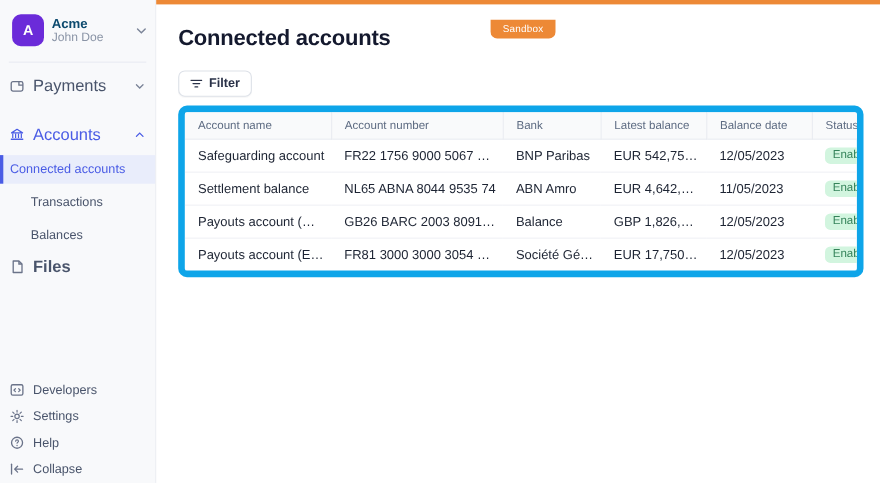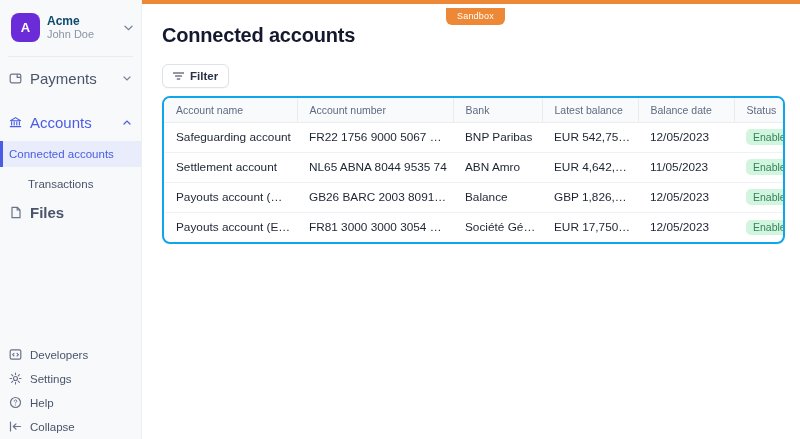--- a/index.html
+++ b/index.html
@@ -56,41 +56,41 @@
     font-size:11.5px; font-weight:500; color:#49546b; cursor:pointer;
   }
   .footer-item .ico { width:13px; height:13px; margin-right:8px; display:flex; align-items:center; justify-content:center; }
 
   
   .topbar {
     position:absolute; left:142px; top:0; right:0; height:4px;
     background:#ed8936; z-index:3;
   }
   .sandbox-tab {
-    position:absolute; left:446px; top:8px; z-index:4;
+    position:absolute; left:446px; top:18px; z-index:4;
     background:#ed8936; color:#fff;
     font-size:9px; font-weight:500; letter-spacing:.2px;
     padding:3px 11px 4px 11px; border-radius:0 0 6px 6px;
   }
 
   
   .main { flex:1; padding:24px 15px 0 20px; }
   .page-title { font-size:20px; font-weight:700; color:#14192e; letter-spacing:-.2px; }
 
   .filter-btn {
     margin-top:17px; display:inline-flex; align-items:center; gap:6px;
     height:24px; padding:0 10px; background:#fff;
     border:1px solid #dde1e8; border-radius:6px;
     font-size:11.5px; font-weight:600; color:#2a3248; cursor:pointer;
     box-shadow:0 1px 1px rgba(20,25,46,.03);
   }
 
   
   .table-wrap {
-    margin-top:8px; border:2px solid #0ea5e9; border-radius:8px;
+    margin-top:8px; border:6px solid #0ea5e9; border-radius:8px;
     overflow:hidden; background:#fff; width:623px;
   }
   table { border-collapse:collapse; width:623px; table-layout:fixed; }
   thead th {
     background:#f9fafb; height:24px; text-align:left;
     font-size:10.5px; font-weight:500; color:#5d6b82;
     padding:0 0 0 12px; border-bottom:1px solid #e9ecf1;
     border-right:1px solid #e9ecf1; white-space:nowrap; overflow:hidden;
   }
   thead th:last-child { border-right:none; }
@@ -159,20 +159,23 @@
           </svg>
       </span>
     </div>
     <div class="nav-gap"></div>
 
     <div class="subnav-item selected">
       <span>Connected accounts</span>
     </div>
     <div class="subnav-item">
       <span>Transactions</span>
+    </div>
+    <div class="subnav-item">
+      <span>Balances</span>
     </div>
 
     <div class="nav-item" style="margin-top:2px;font-weight:bold;">
       <span class="ico">
         <svg width="12" height="13" viewBox="0 0 12 13">
             <path d="M2 1.3h5.2L10 4v7.7H2z" fill="none" stroke="#6a7389" stroke-width="1.2" stroke-linejoin="round"></path>
             <path d="M7.2 1.3V4H10" fill="none" stroke="#6a7389" stroke-width="1.2"></path>
           </svg>
       </span>
       <span class="lbl">Files</span>
@@ -260,21 +263,21 @@
   <tr>
     <td>Safeguarding account</td>
     <td>FR22 1756 9000 5067 7443 5158 ...</td>
     <td>BNP Paribas</td>
     <td>EUR 542,750.92</td>
     <td>12/05/2023</td>
     <td><span class="badge">Enabled</span></td>
   </tr>
 
   <tr>
-    <td>Settlement account</td>
+    <td>Settlement balance</td>
     <td>NL65 ABNA 8044 9535 74</td>
     <td>ABN Amro</td>
     <td>EUR 4,642,021.50</td>
     <td>11/05/2023</td>
     <td><span class="badge">Enabled</span></td>
   </tr>
 
   <tr>
     <td>Payouts account (GBP)</td>
     <td>GB26 BARC 2003 8091 6276 18</td>

